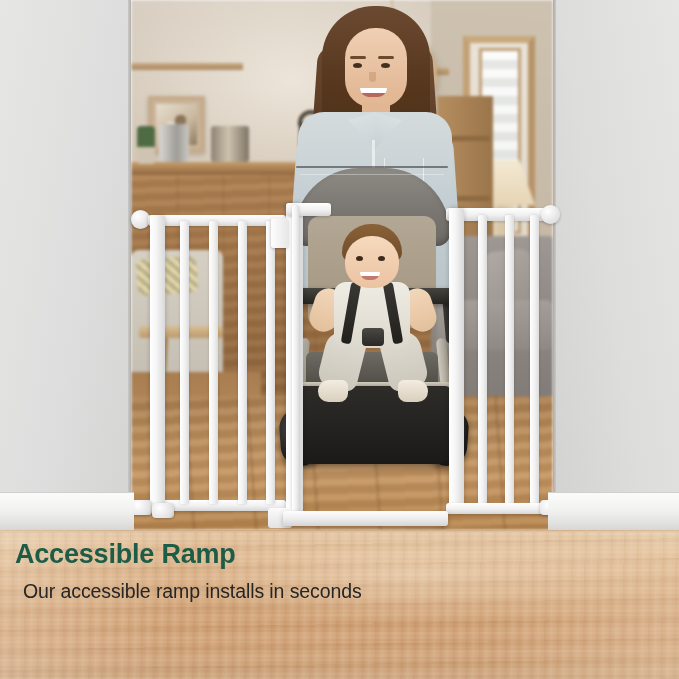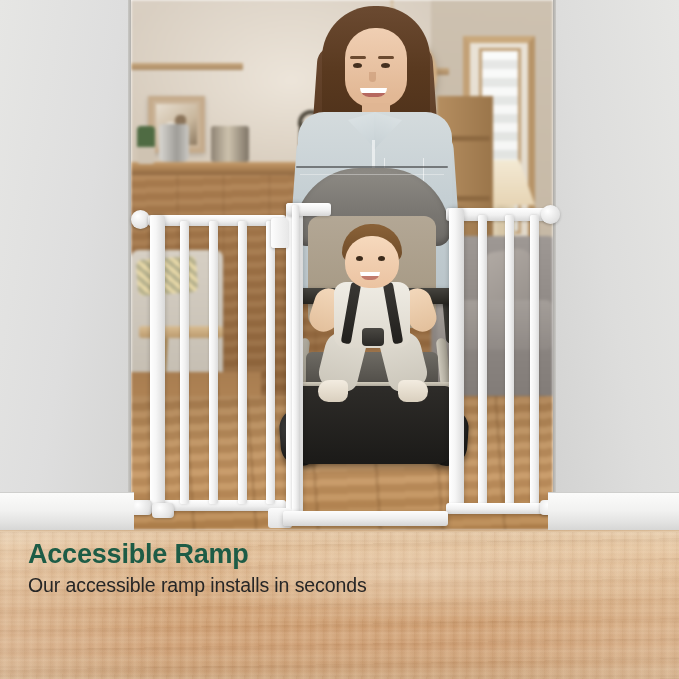--- a/index.html
+++ b/index.html
@@ -36,28 +36,28 @@
     content:"";position:absolute;inset:0;
     background:
       linear-gradient(105deg, rgba(255,248,235,0.25) 0%, rgba(255,248,235,0) 28%),
       linear-gradient(260deg, rgba(255,245,225,0.22) 0%, rgba(255,245,225,0) 30%),
       radial-gradient(ellipse 360px 70px at 62% 30%, rgba(255,250,238,0.30), rgba(255,250,238,0) 70%);
   }
   .caption-top-line{
     position:absolute;left:0;top:0;width:679px;height:2px;
     background:linear-gradient(180deg,#c9a47c,#e3c5a2);
   }
-  .caption-text{position:absolute;left:28px;top:8px;z-index:4;}
+  .caption-text{position:absolute;left:15px;top:8px;z-index:4;}
   .caption-title{
     font-size:27px;font-weight:bold;letter-spacing:-0.2px;
     line-height:32px;margin:0 0 2px 0;white-space:nowrap;
   }
   .caption-sub{
     font-size:19.5px;font-weight:normal;line-height:27px;
-    letter-spacing:-0.1px;margin:0;white-space:nowrap;
+    letter-spacing:-0.1px;margin:8px;white-space:nowrap;
   }
 
   
   .photo{position:absolute;left:0;top:0;width:679px;height:530px;overflow:hidden;}
 
   
   .wall-left{
     position:absolute;left:0;top:0;width:131px;height:530px;
     background:linear-gradient(100deg,#e6e6e4 0%,#dedede 55%,#d4d4d3 100%);
   }

